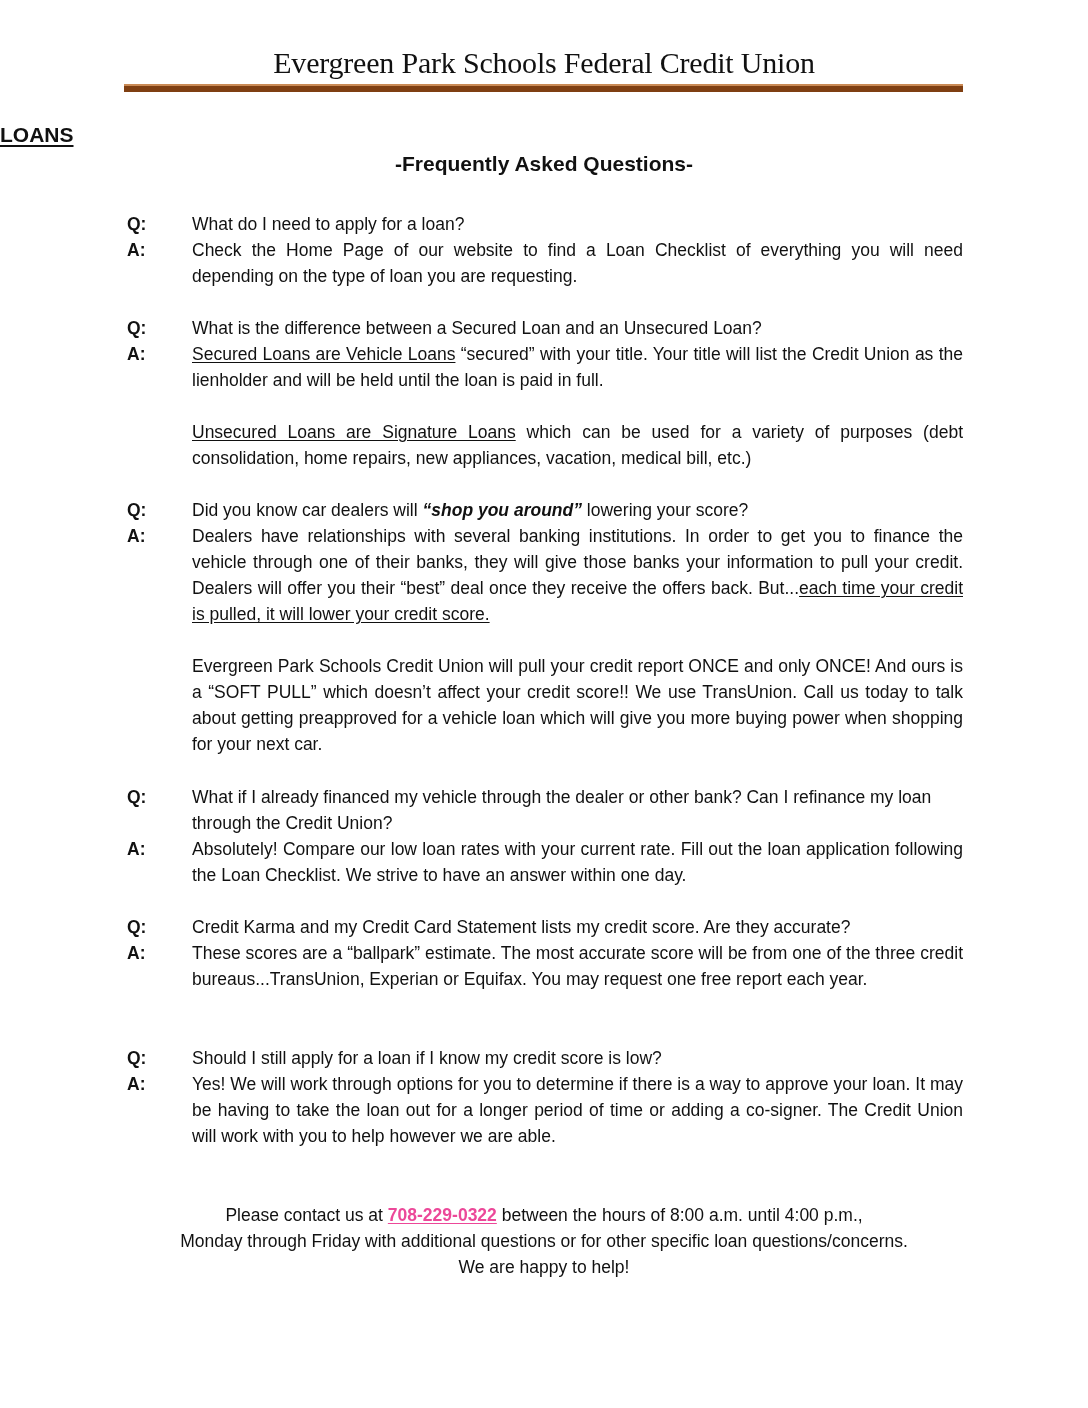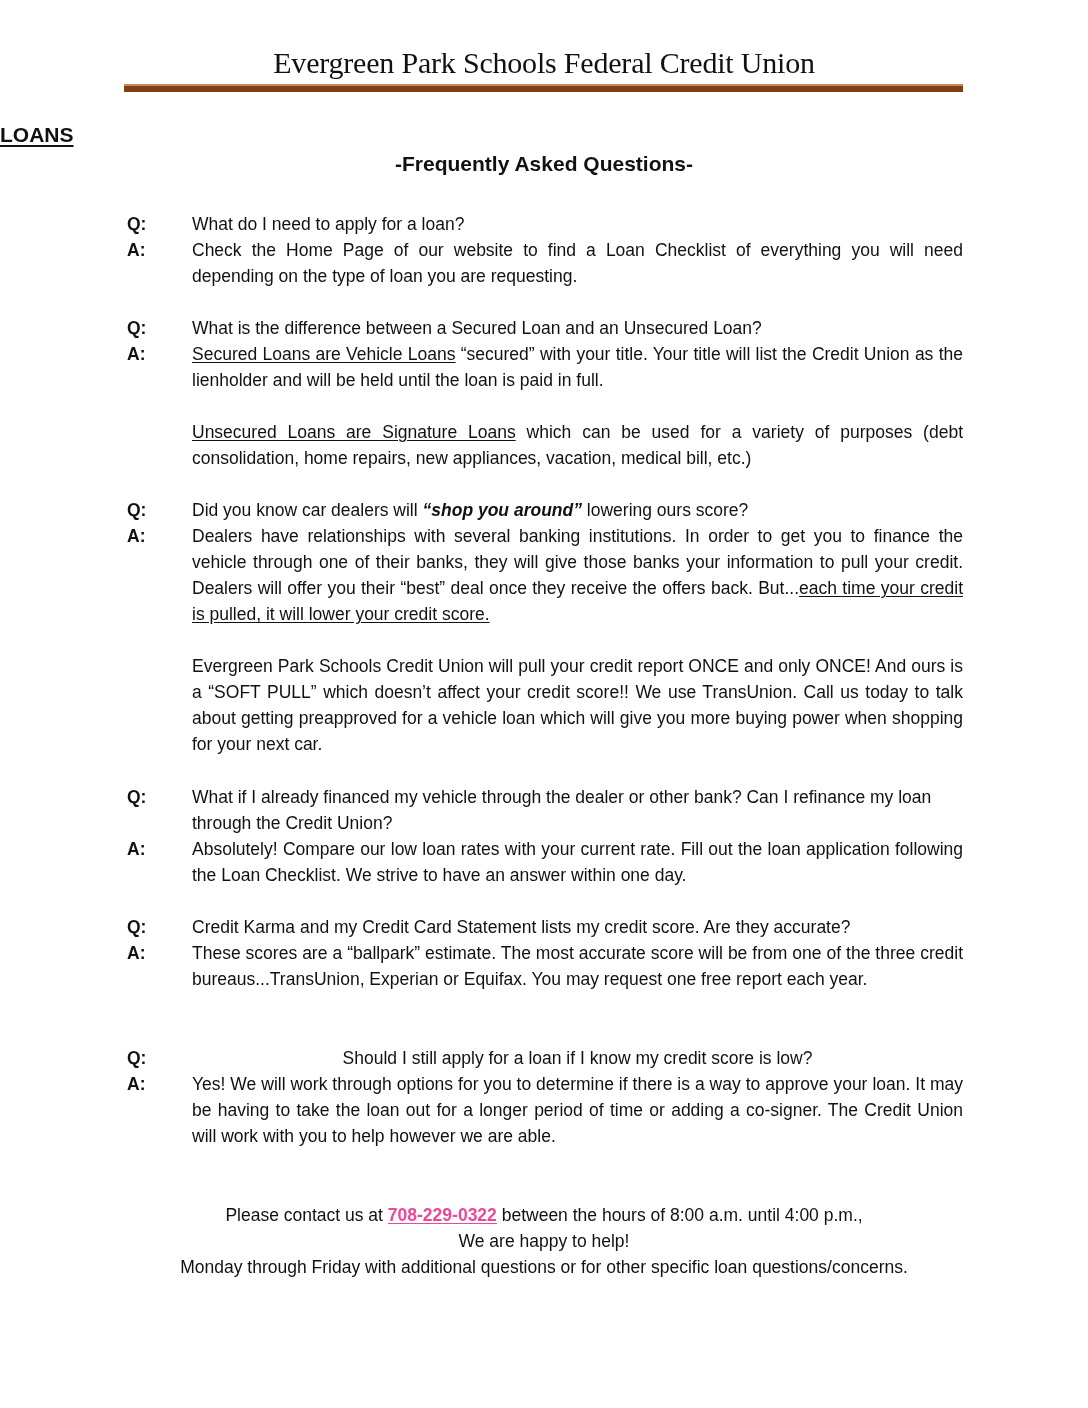--- a/index.html
+++ b/index.html
@@ -72,21 +72,21 @@
         <span class="b u">Secured Loans are Vehicle Loans</span><span> “secured” with your title.  Your title will list the Credit Union as the lienholder and will be held until the loan is paid in full.</span>
         <div class="gap"></div>
         <span class="b u">Unsecured Loans are Signature Loans</span><span> which can be used for a variety of purposes (debt consolidation, home repairs, new appliances, vacation, medical bill, etc.)</span>
       </span>
     </div>
   </div>
 
   <div class="faq" style="top:493px;">
     <div class="row">
       <span class="lbl">Q:</span>
-      <span class="txt"><span>Did you know car dealers will </span><span class="bi">“shop you around”</span><span> lowering ours score?</span></span>
+      <span class="txt"><span>Did you know car dealers will </span><span class="bi">“shop you around”</span><span> lowering your score?</span></span>
     </div>
     <div class="row">
       <span class="lbl">A:</span>
       <span class="txt">
         <span>Dealers have relationships with several banking institutions.  In order to get you to finance the vehicle through one of their banks, they will give those banks your information to pull your credit.  Dealers will offer you their “best” deal once they receive the offers back. But...</span><span class="b u">each time your credit is pulled, it will lower your credit score.</span>
         <div class="gap"></div>
         <span>Evergreen Park Schools Credit Union will pull your credit report ONCE and only ONCE! </span><span class="b">And ours is a “SOFT PULL” which doesn’t affect your credit score!!</span><span> We use TransUnion. Call us today to talk about getting preapproved for a vehicle loan which will give you more buying power when shopping for your next car.</span>
       </span>
     </div>
   </div>
@@ -109,27 +109,27 @@
     </div>
     <div class="row">
       <span class="lbl">A:</span>
       <span class="txt"><span>These scores are a </span><span class="b">“ballpark” estimate.</span><span>  The most accurate score will be from one of the three credit bureaus...TransUnion, Experian or Equifax.  You may request one free report each year.</span></span>
     </div>
   </div>
 
   <div class="faq" style="top:1041px;">
     <div class="row">
       <span class="lbl">Q:</span>
-      <span class="txt" style="text-align:center;">Should I still apply for a loan if I know my credit score is low?</span>
+      <span class="txt" style="text-align:left;">Should I still apply for a loan if I know my credit score is low?</span>
     </div>
     <div class="row">
       <span class="lbl">A:</span>
       <span class="txt"><span class="b">Yes!</span><span>  We will work through options for you to determine if there is a way to approve your loan.  It may be having to take the loan out for a longer period of time or adding a co-signer.  The Credit Union will work with you to help however we are able.</span></span>
     </div>
   </div>
 
   <div class="footer">
     <div><span>Please contact us at </span><a class="phone">708-229-0322</a><span> between the hours of 8:00 a.m. until 4:00 p.m.,</span></div>
+    <div>Monday through Friday with additional questions or for other specific loan questions/concerns.</div>
     <div>We are happy to help!</div>
-    <div>Monday through Friday with additional questions or for other specific loan questions/concerns.</div>
   </div>
 
 </div>
 
 </body></html>

